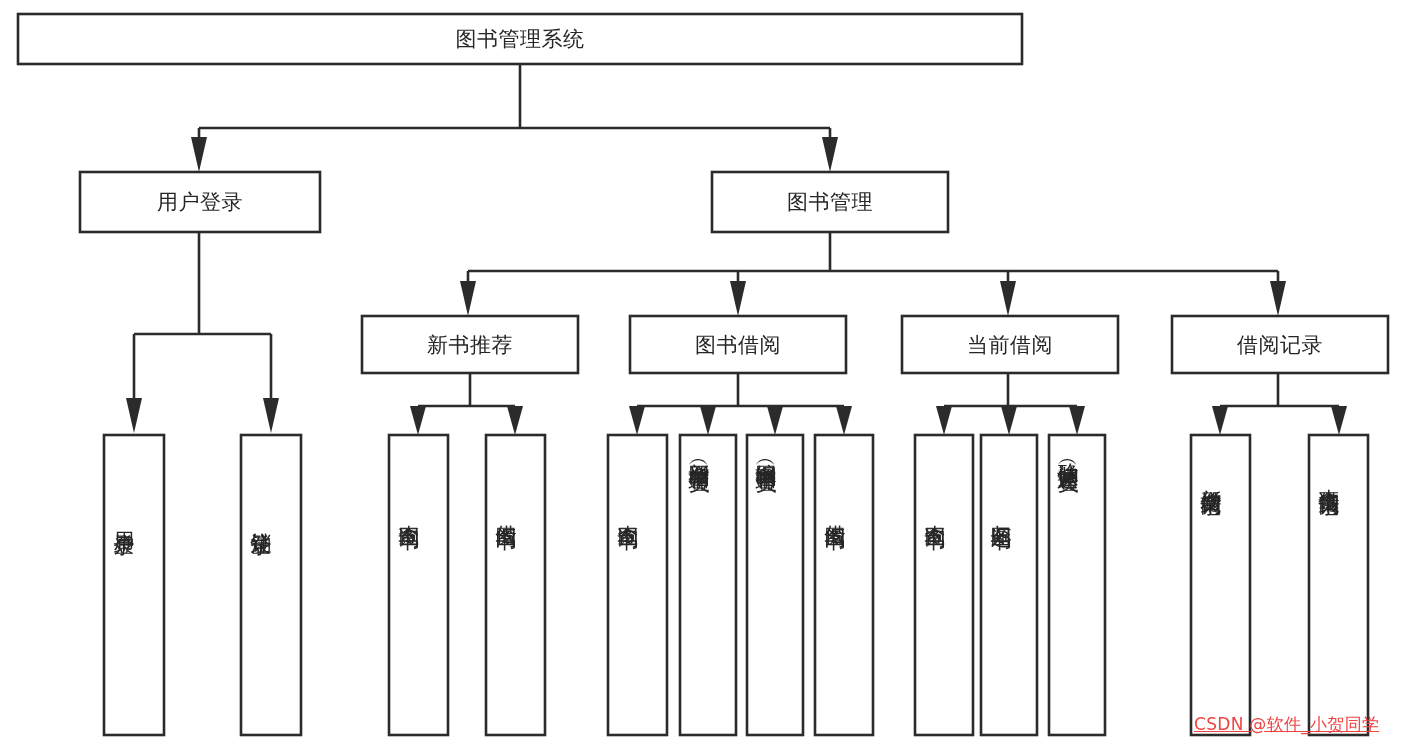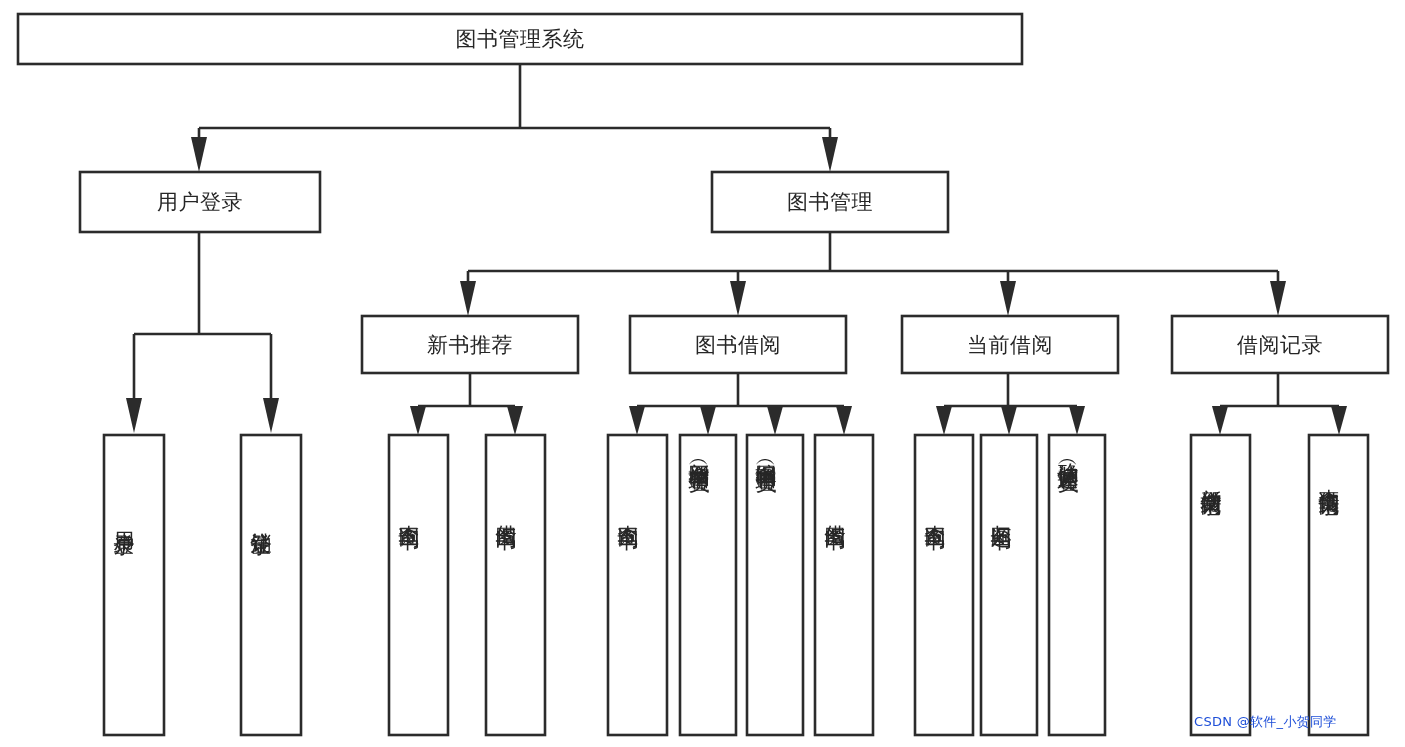--- a/index.html
+++ b/index.html
@@ -72,24 +72,25 @@
     letter-spacing: 1.5px;
     white-space: nowrap;
     text-align: start;
     pointer-events: none;
   }
   .watermark {
     position: absolute;
     left: 1194px;
     top: 713px;
     font-family: "DejaVu Sans", "Liberation Sans", sans-serif;
-    font-size: 13px;
-    color: #1d4ed8;
+    font-size: 17px;
+    color: #ef4444;
     white-space: nowrap;
     letter-spacing: 0.3px;
+    text-decoration: underline;
   }
 </style>
 </head>
 <body>
 
 <div id="diagram-root">
 
   <svg class="diagram-canvas" viewBox="0 0 1405 747" xmlns="http://www.w3.org/2000/svg">
 
     <g>

